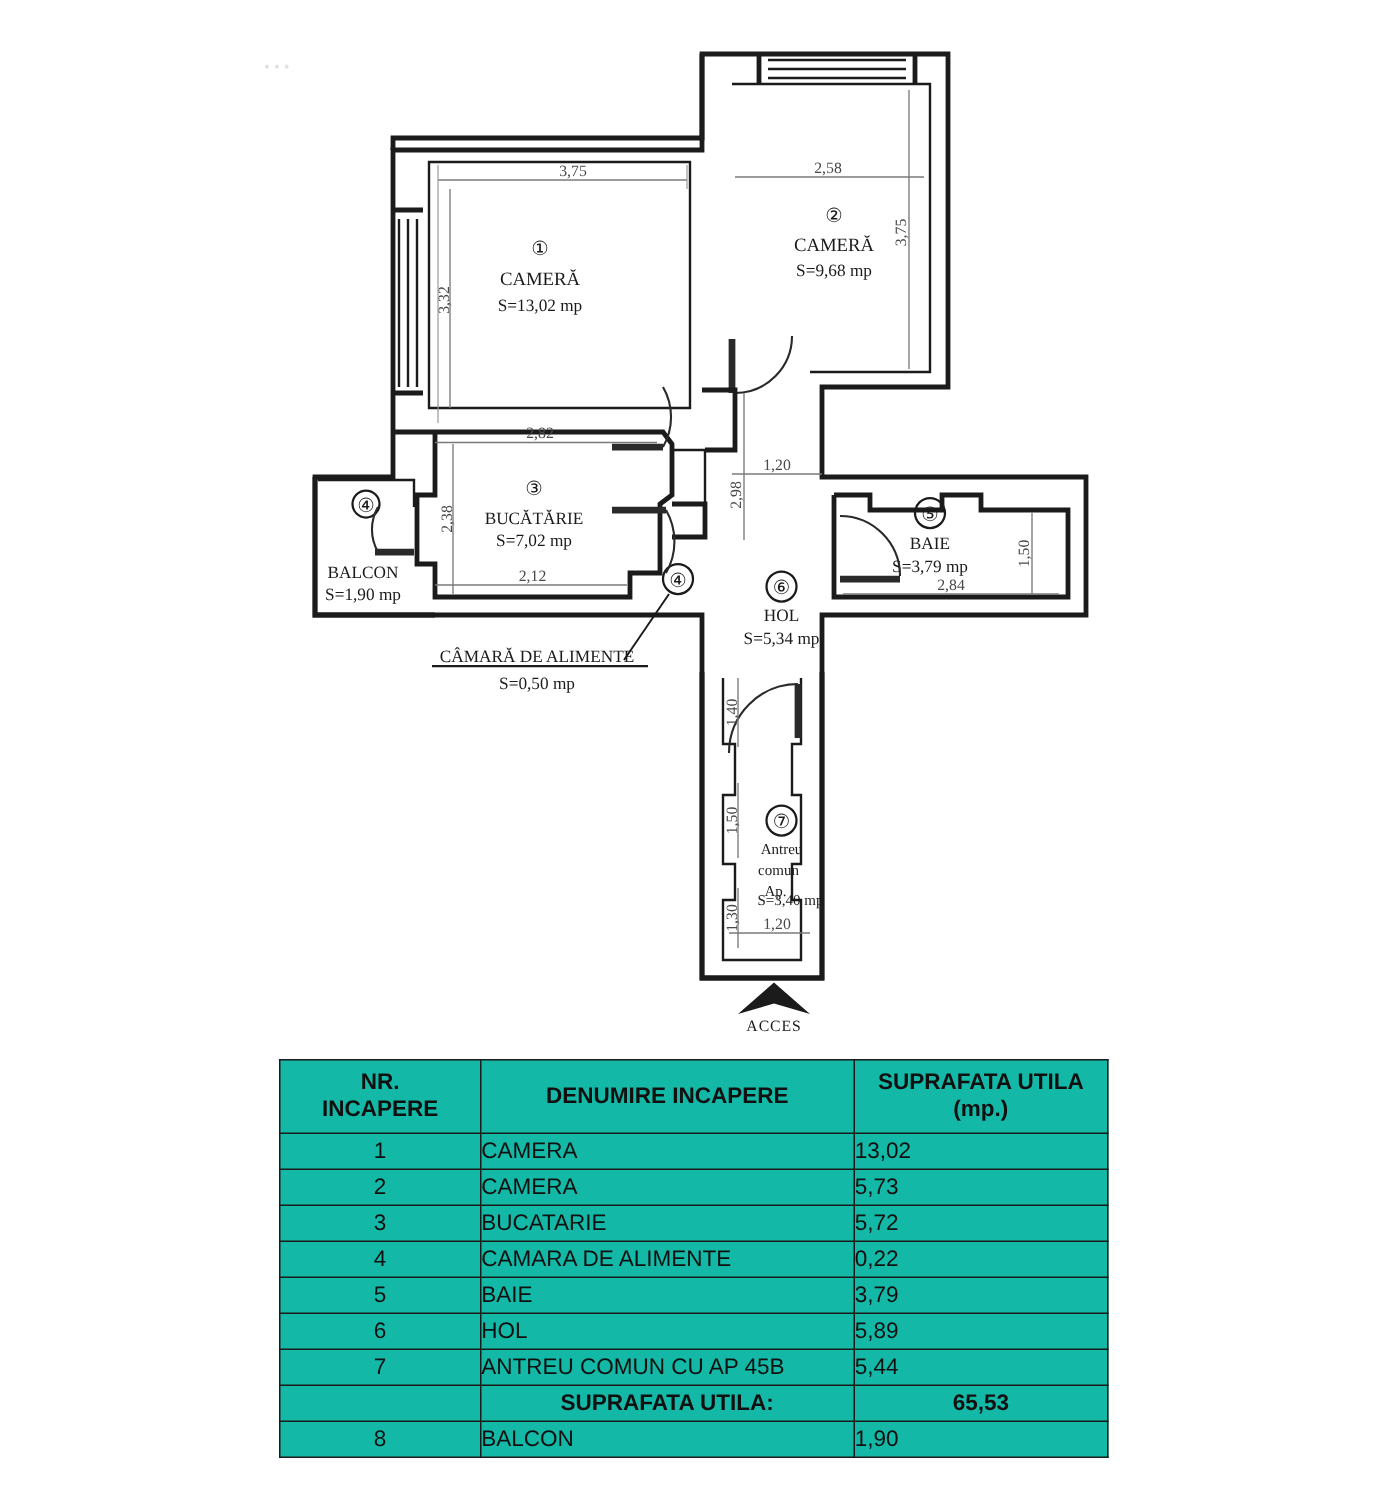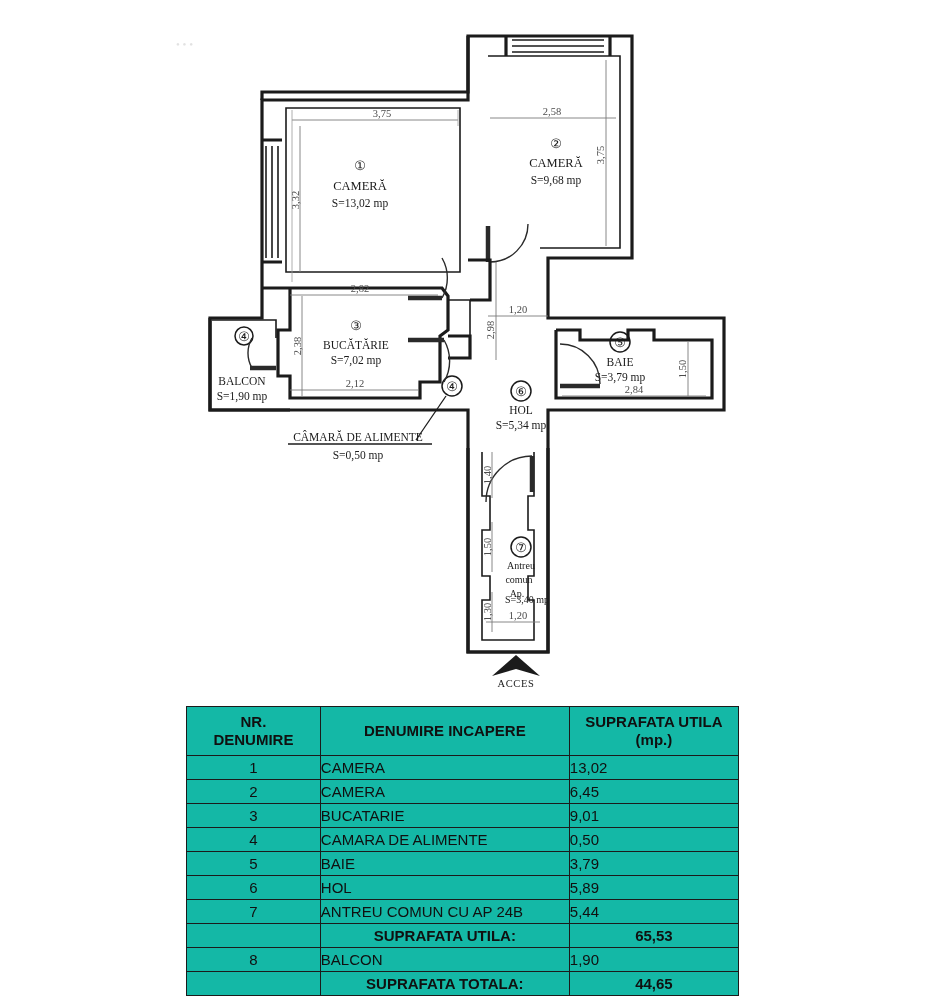--- a/index.html
+++ b/index.html
@@ -281,75 +281,70 @@
     </g>
   </svg>
 </div>
 
 <div id="table-wrap">
   <table class="areas">
     <thead>
       <tr>
         <th>
           <span class="sub">NR.</span>
-          <span class="sub">DENUMIRE</span>
+          <span class="sub">INCAPERE</span>
         </th>
         <th>DENUMIRE INCAPERE</th>
         <th>
           <span class="sub">SUPRAFATA UTILA</span>
           <span class="sub">(mp.)</span>
         </th>
       </tr>
     </thead>
     <tbody id="table-body">
         <tr>
           <td class="c-num">1</td>
           <td class="c-name">CAMERA</td>
           <td class="c-area">13,02</td>
         </tr>
         <tr>
           <td class="c-num">2</td>
           <td class="c-name">CAMERA</td>
-          <td class="c-area">6,45</td>
+          <td class="c-area">5,73</td>
         </tr>
         <tr>
           <td class="c-num">3</td>
           <td class="c-name">BUCATARIE</td>
-          <td class="c-area">9,01</td>
+          <td class="c-area">5,72</td>
         </tr>
         <tr>
           <td class="c-num">4</td>
           <td class="c-name">CAMARA DE ALIMENTE</td>
-          <td class="c-area">0,50</td>
+          <td class="c-area">0,22</td>
         </tr>
         <tr>
           <td class="c-num">5</td>
           <td class="c-name">BAIE</td>
           <td class="c-area">3,79</td>
         </tr>
         <tr>
           <td class="c-num">6</td>
           <td class="c-name">HOL</td>
           <td class="c-area">5,89</td>
         </tr>
         <tr>
           <td class="c-num">7</td>
-          <td class="c-name">ANTREU COMUN CU AP 24B</td>
+          <td class="c-name">ANTREU COMUN CU AP 45B</td>
           <td class="c-area">5,44</td>
         </tr>
         <tr class="total-row">
           <td class="c-num"></td>
           <td class="c-name">SUPRAFATA UTILA:</td>
           <td class="c-area">65,53</td>
         </tr>
         <tr>
           <td class="c-num">8</td>
           <td class="c-name">BALCON</td>
           <td class="c-area">1,90</td>
         </tr>
-        <tr class="total-row">
-          <td class="c-num"></td>
-          <td class="c-name">SUPRAFATA TOTALA:</td>
-          <td class="c-area">44,65</td>
-        </tr>
       </tbody>
   </table>
 </div>
 
 </body></html>

